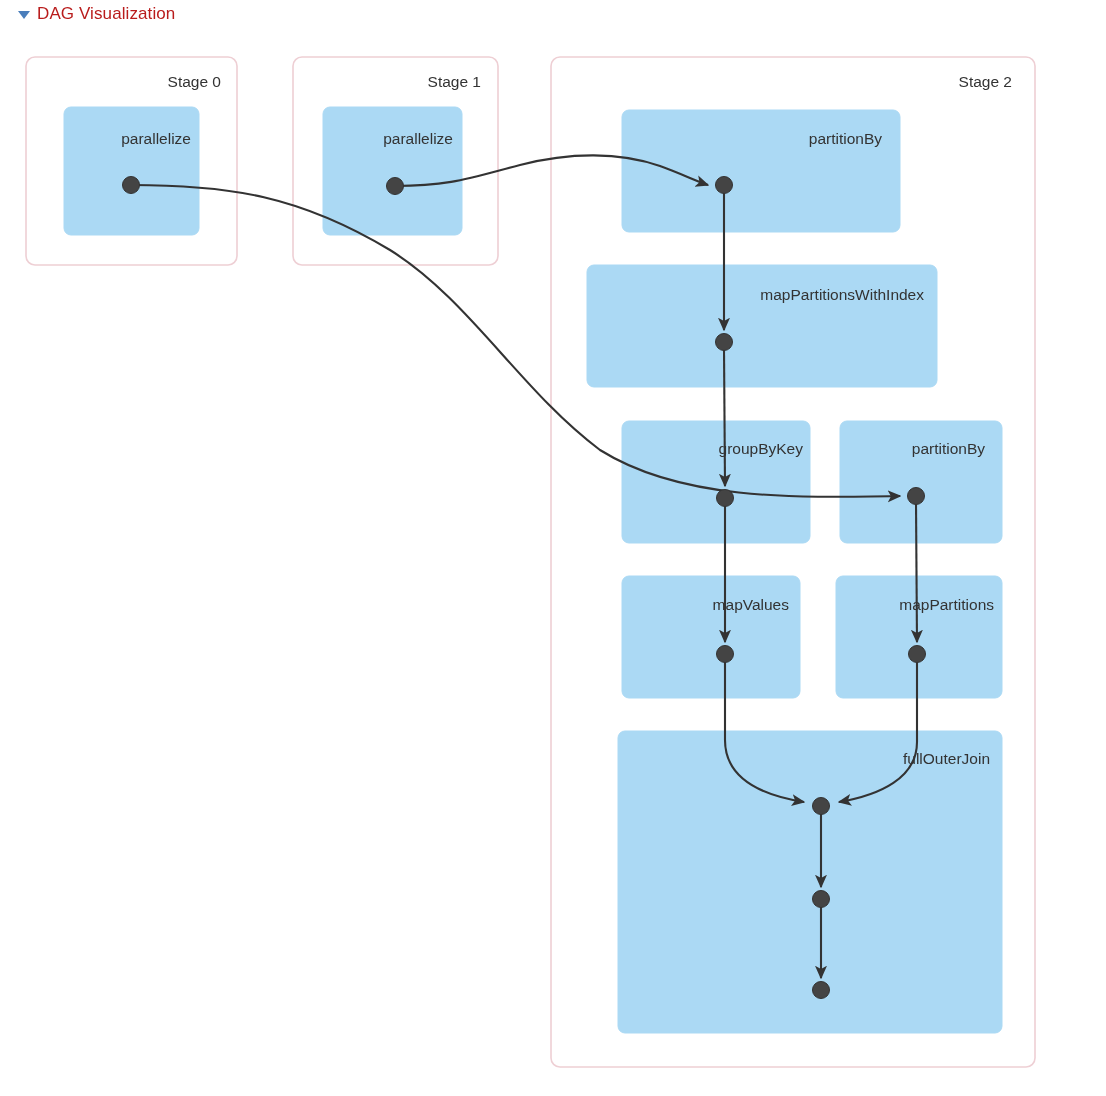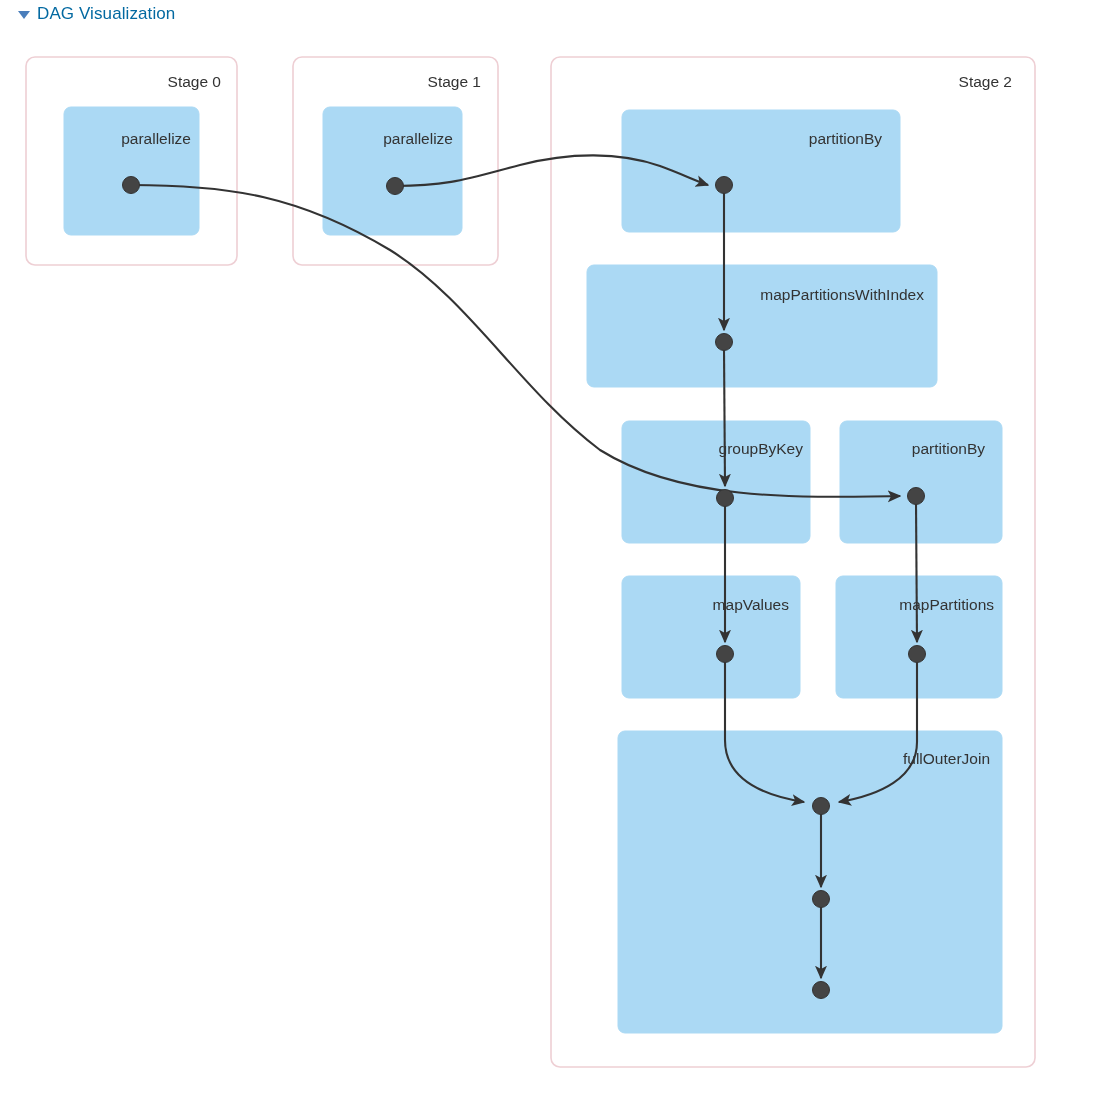--- a/index.html
+++ b/index.html
@@ -27,21 +27,21 @@
   }
   .dag-header .caret {
     width: 0;
     height: 0;
     border-left: 6px solid transparent;
     border-right: 6px solid transparent;
     border-top: 8px solid #4a7ebb;
     margin-top: 2px;
   }
   .dag-header .title {
-    color: #0369a1;
+    color: #b91c1c;
     font-size: 17px;
     letter-spacing: 0.1px;
     line-height: 20px;
   }
   #dag-svg {
     position: absolute;
     left: 0;
     top: 0;
   }
   .stage-box {

